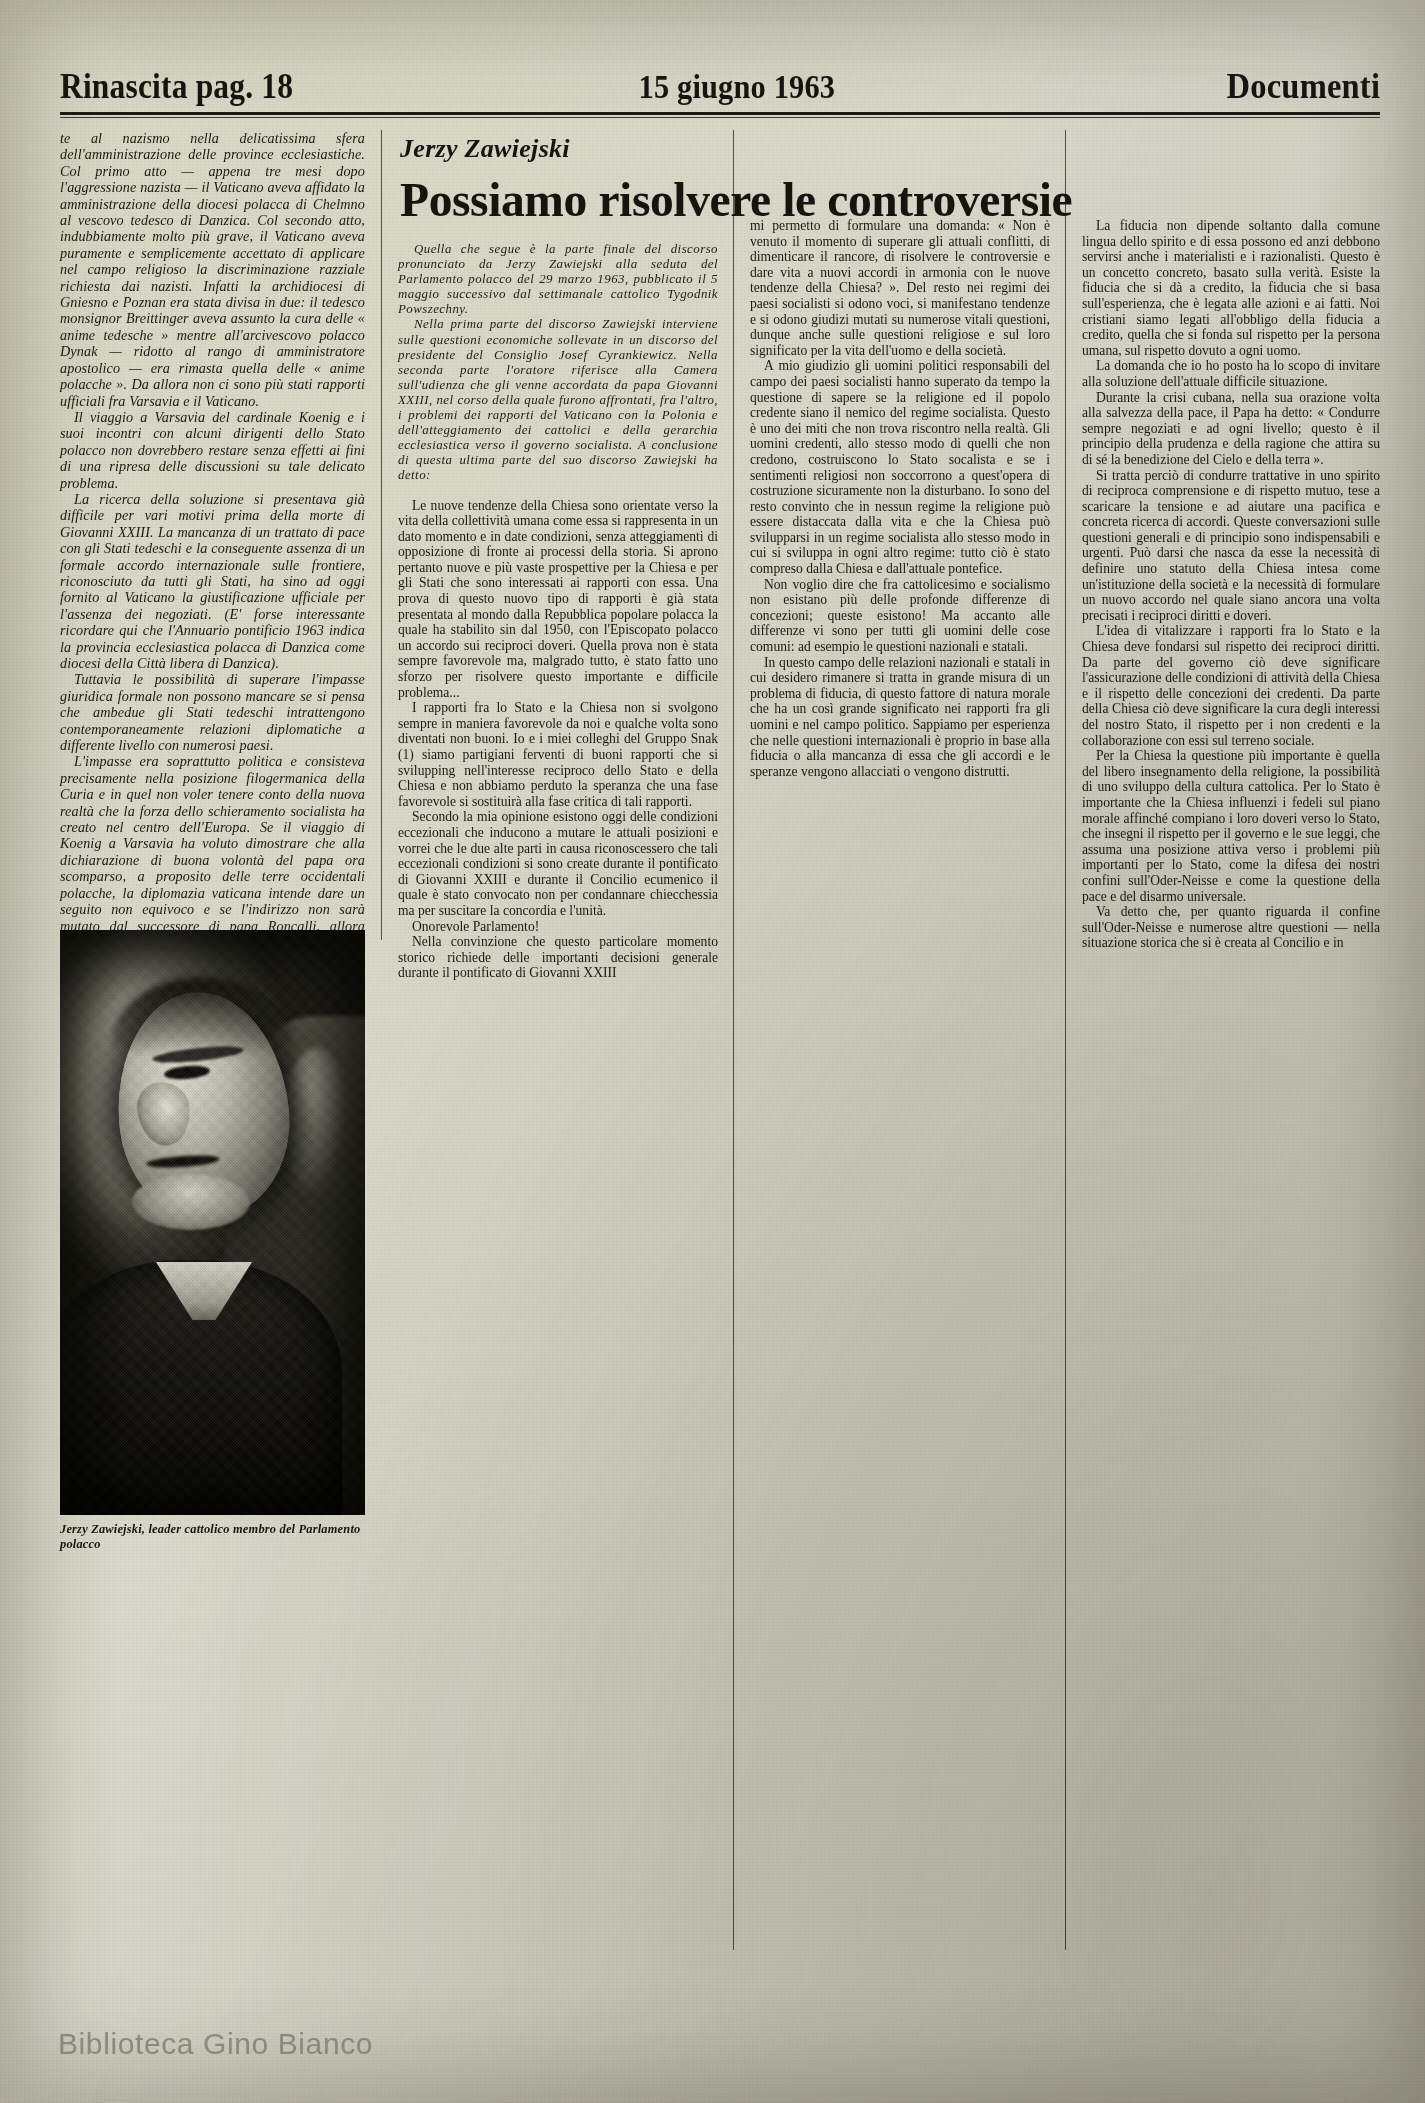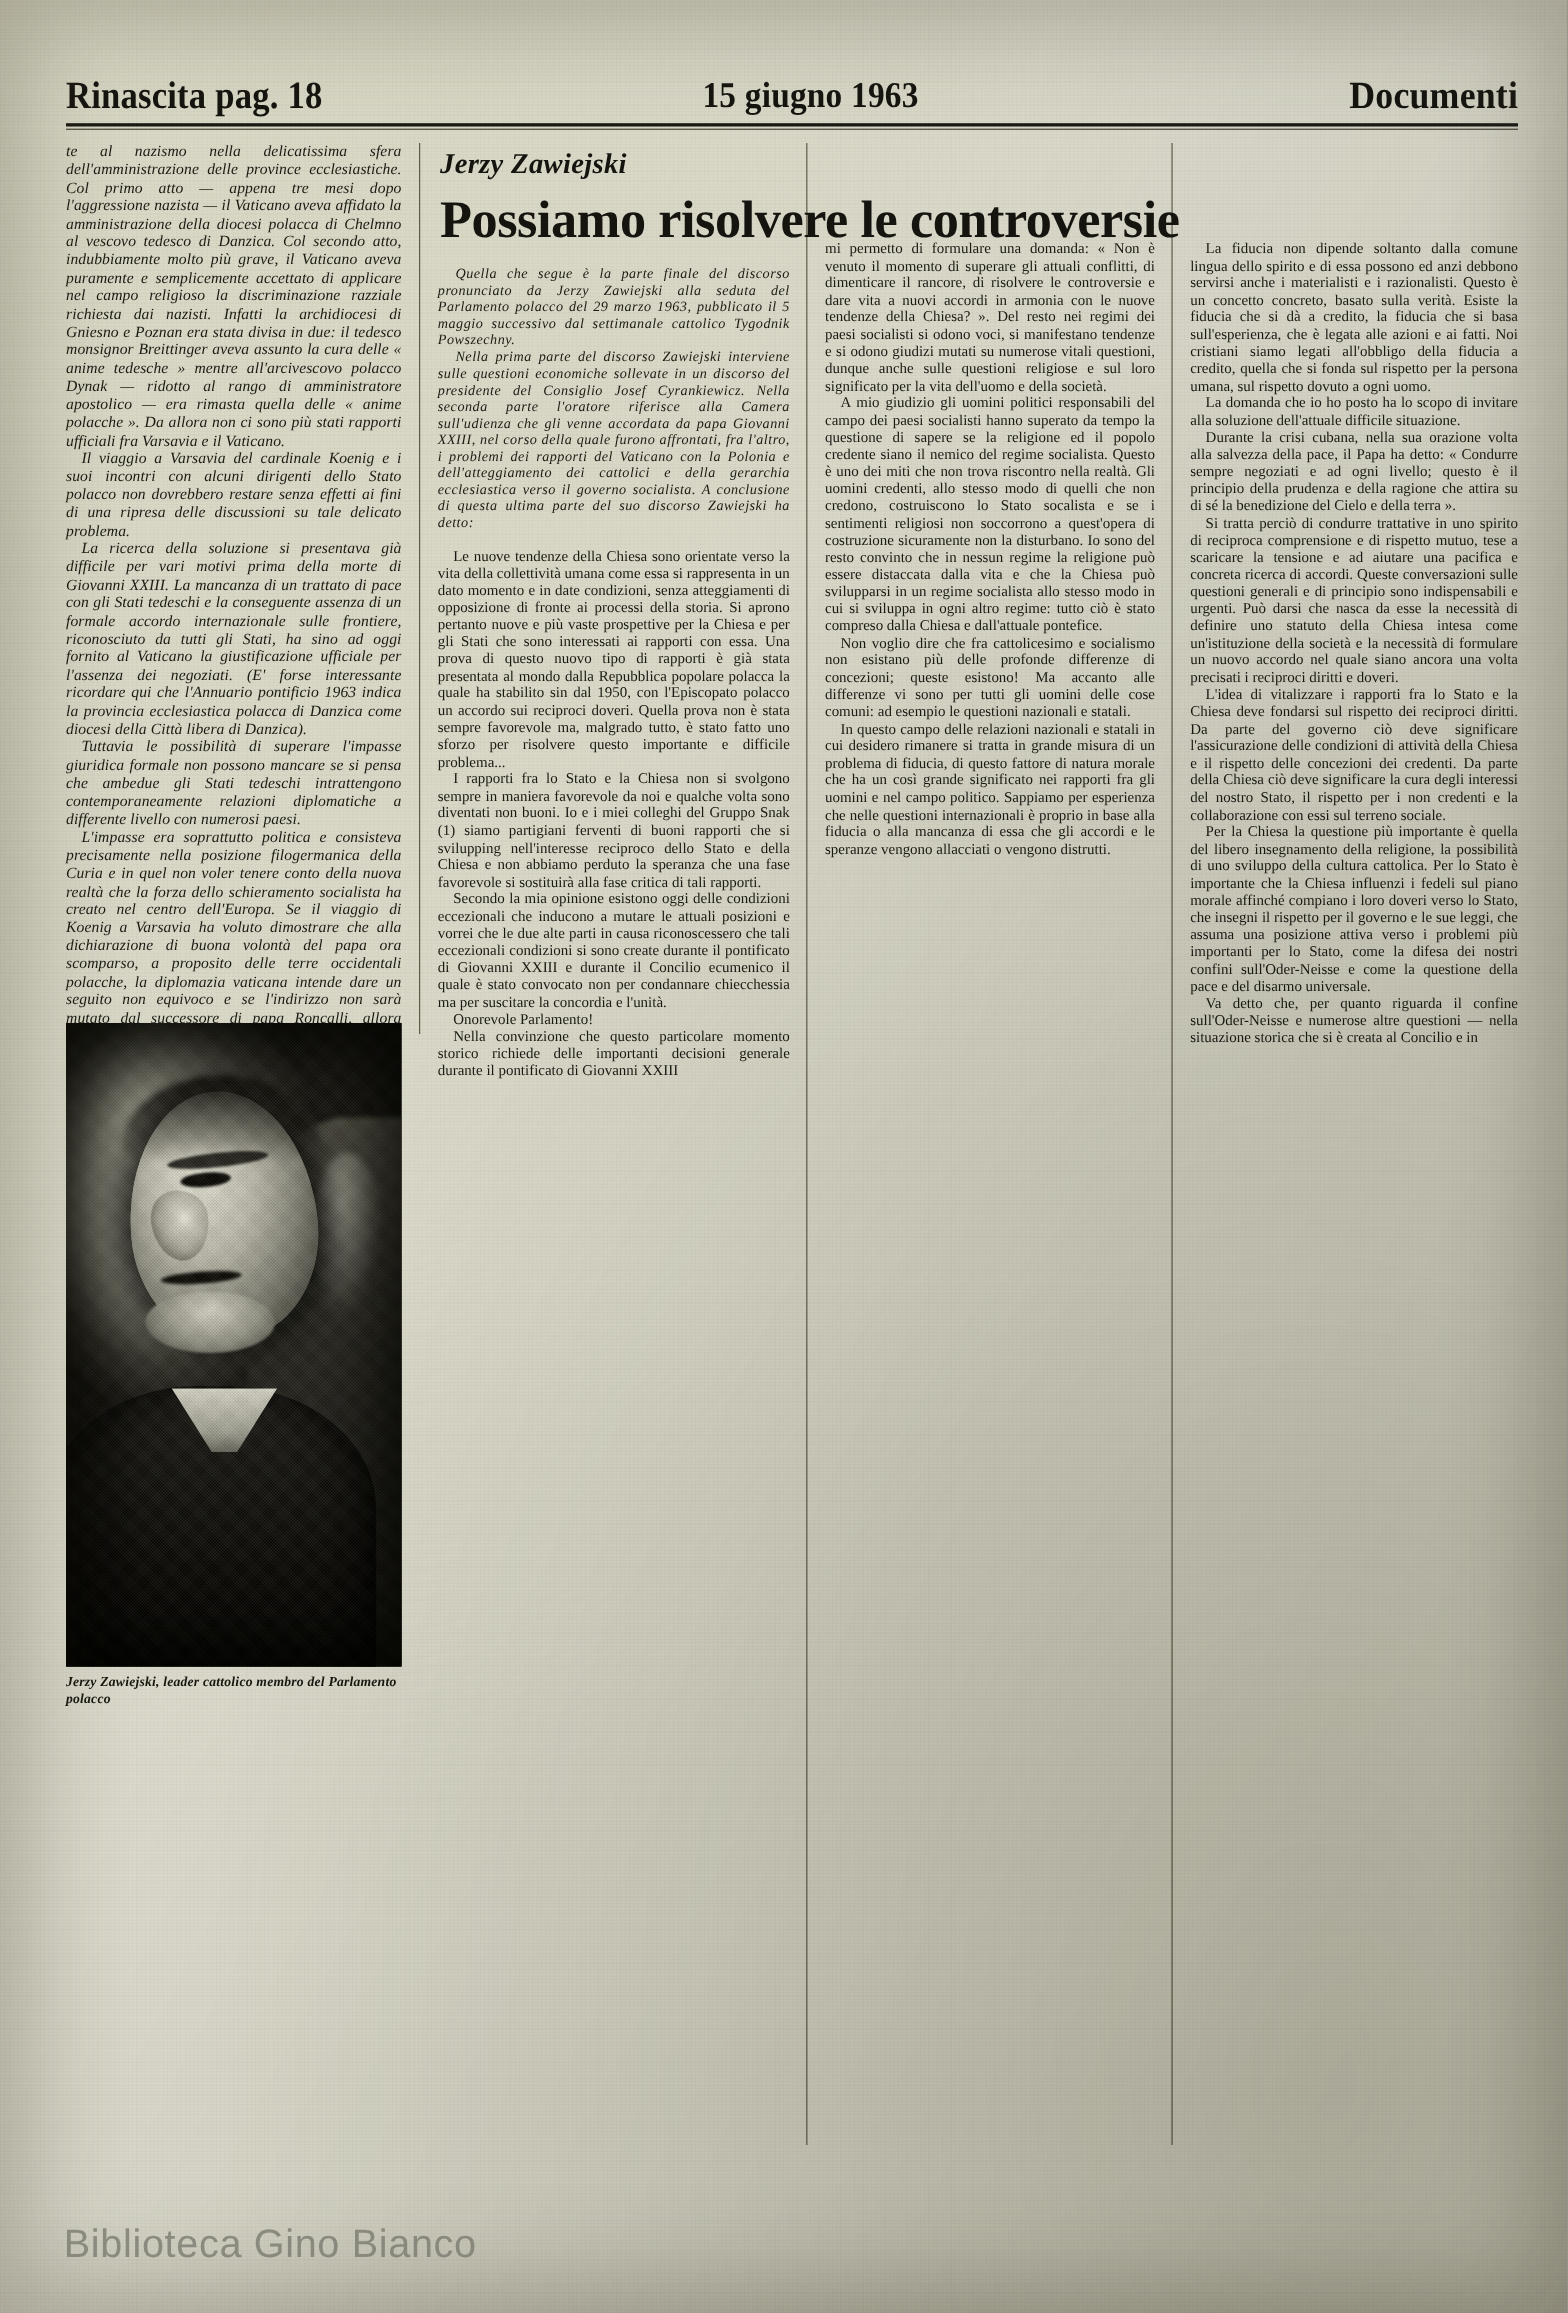--- a/index.html
+++ b/index.html
@@ -308,21 +308,21 @@
     letter-spacing: .2px;
     color: #17160f;
   }
 
   
   .watermark {
     position: absolute;
     left: 58px;
     bottom: 42px;
     font-family: "Liberation Sans", sans-serif;
-    font-size: 36px;
+    font-size: 30px;
     letter-spacing: .6px;
     color: rgba(120,120,110,.78);
     z-index: 70;
   }
 
   .edge-shadow {
     position: absolute;
     inset: 0;
     box-shadow: inset 0 0 90px 22px rgba(70,66,46,.32);
     pointer-events: none;

